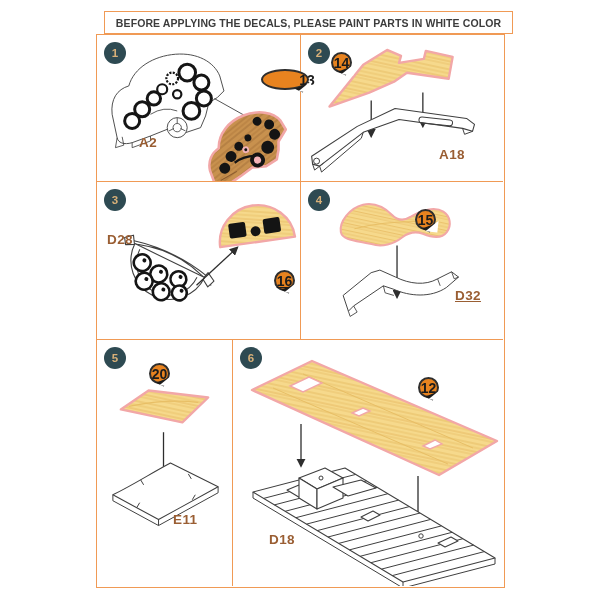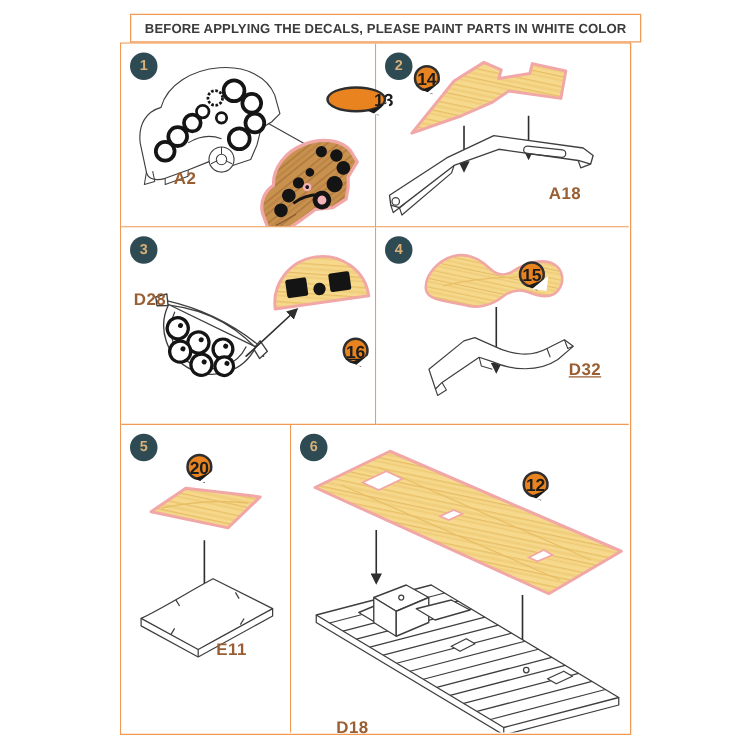--- a/index.html
+++ b/index.html
@@ -236,17 +236,17 @@
           <path class="lineart" d="M66,138 L66,158 L84,169 L84,149 Z"></path>
           <path class="lineart" d="M84,149 L84,169 L110,158 L110,138 Z"></path>
           <circle class="thin" cx="88" cy="138" r="2"></circle>
           <path class="lineart" d="M100,147 L128,140 L143,148 L115,156 Z"></path>
           <path class="lineart" d="M128,177 L140,171 L147,175 L135,181 Z"></path>
           <path class="lineart" d="M205,203 L218,197 L225,201 L212,207 Z"></path>
           <circle class="thin" cx="188" cy="196" r="2.2"></circle>
         </g>
       </svg>
       <div class="decal-badge" style="left:173px;top:37px;margin-left:12px;">12</div>
-      <div class="part-label" style="left:36px;top:192px;margin-top:42px;">D18</div>
+      <div class="part-label" style="left:36px;top:192px;">D18</div>
     </div>
 
   </div>
 </div>
 
 </body></html>

